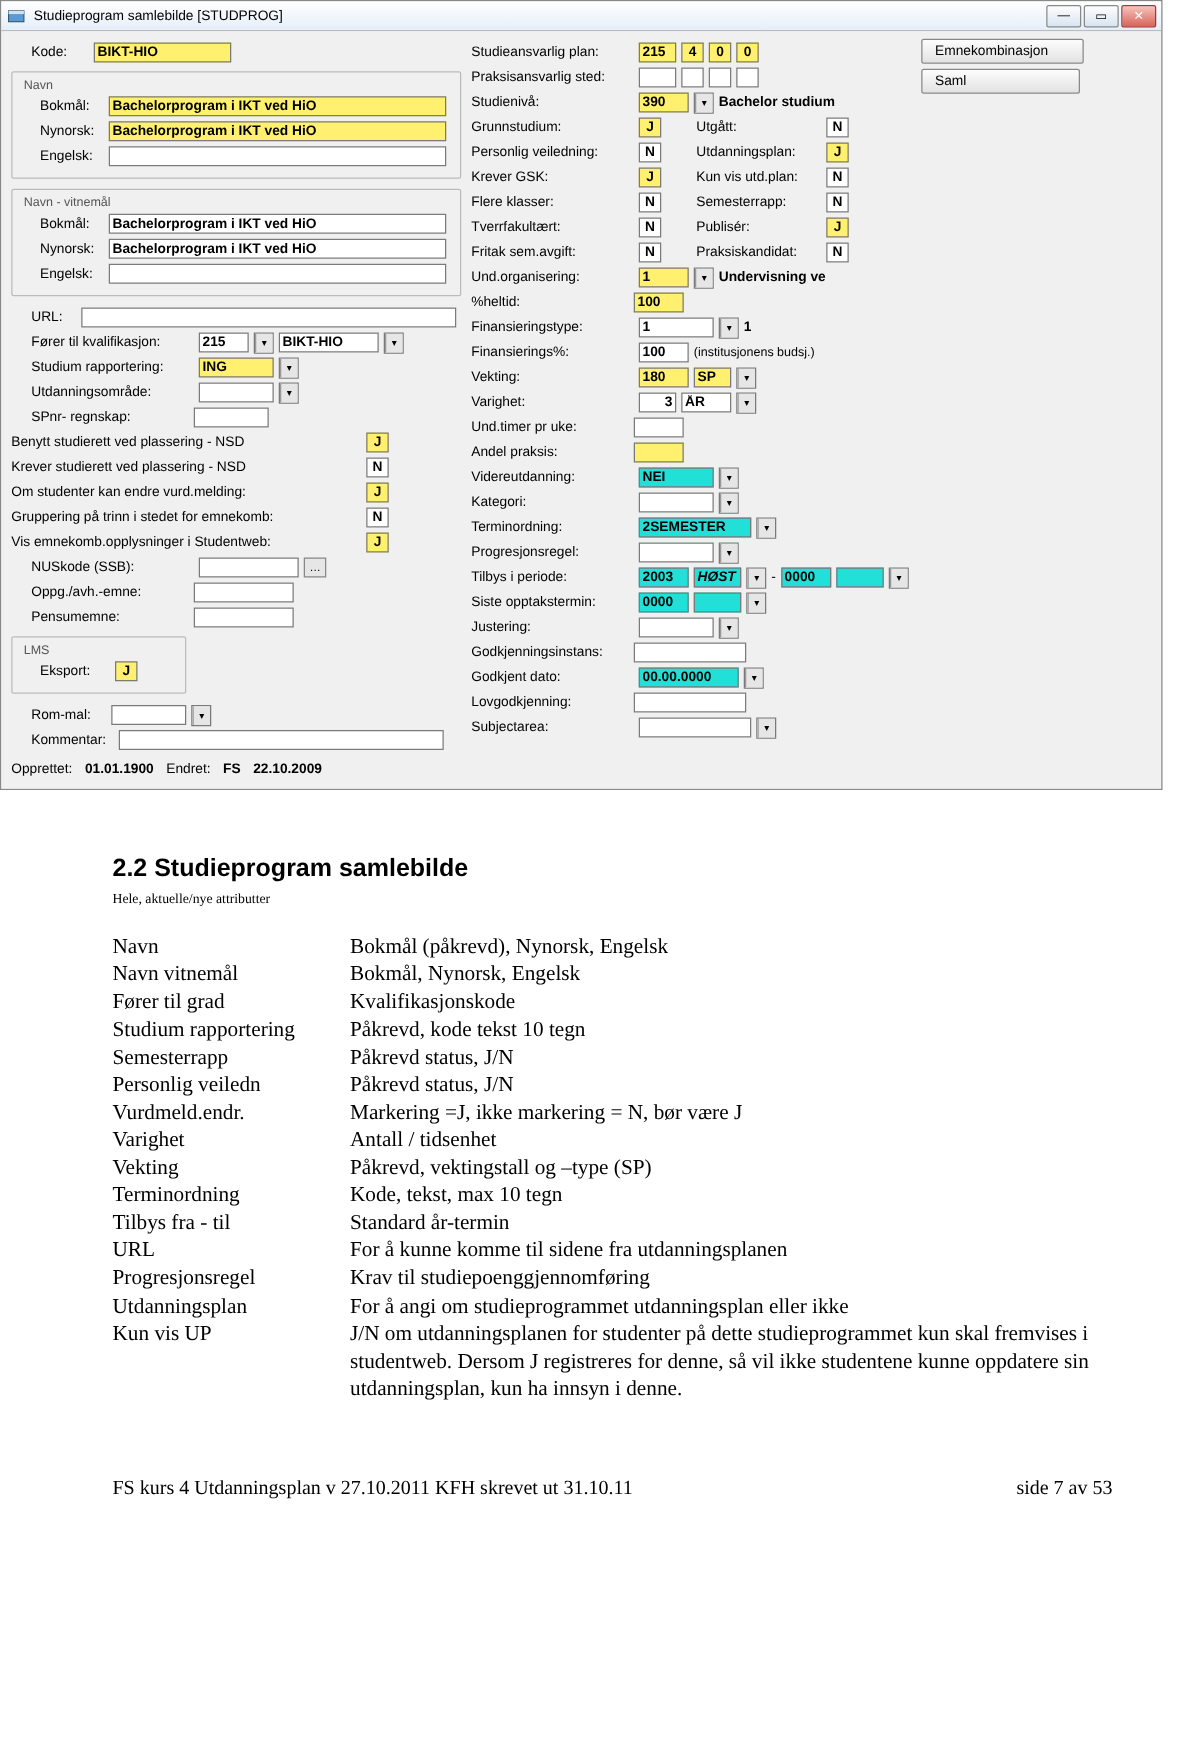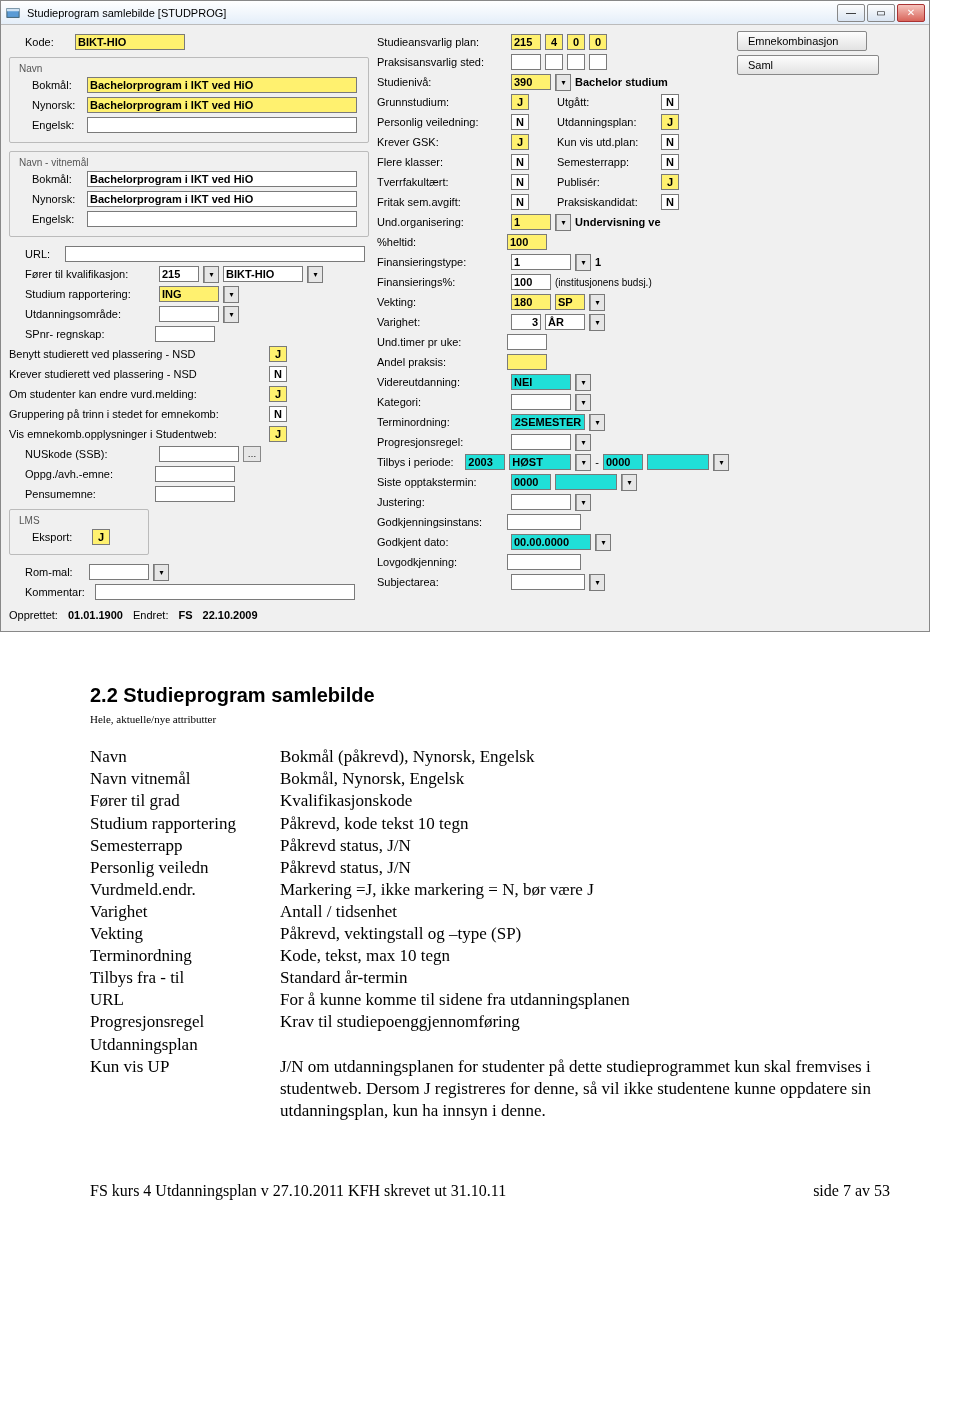--- a/index.html
+++ b/index.html
@@ -19,34 +19,34 @@
   .form-body { display: flex; background: #f0f0f0; padding: 6px 6px 10px 8px; font-size: 11px; }
   .col-left  { width: 360px; }
   .col-mid   { width: 360px; padding-left: 8px; }
   .col-right { width: 170px; padding-left: 8px; }
 
   .fieldset { border: 1px solid #bbb; border-radius: 2px; margin: 6px 0 8px 0; padding: 4px 6px 6px 6px; }
   .fieldset .legend { font-size: 10px; color: #555; margin-top: -12px; background: #f0f0f0; display: inline-block; padding: 0 3px; }
 
   .row { display: flex; align-items: center; margin: 2px 0; min-height: 18px; }
   .lbl { width: 130px; color: #000; margin-left: 16px; }
-  .lblw { width: 260px; }
+  .lblw { width: 284px; }
   .mlbl { width: 130px; }
   .inp { height: 16px; border: 1px solid #7a7a7a; background: #fff; padding: 0 2px; font-size: 11px; font-family: inherit; }
   .sel { height: 17px; border: 1px solid #7a7a7a; background: #fff; display: inline-flex; align-items: center; }
   .sel .arrow { width: 14px; height: 15px; background: #e6e6e6; border-left: 1px solid #999; display: inline-flex; align-items: center; justify-content: center; font-size: 8px; }
   .hi { background: #fff16f !important; font-weight: bold; }
   .teal { background: #20e0d8 !important; font-weight: bold; }
   .small { width: 18px; text-align: center; }
   .w30 { width: 30px; }
   .w40 { width: 40px; }
-  .w50 { width: 62px; }
+  .w50 { width: 38px; font-style: italic; }
   .w60 { width: 60px; }
   .w80 { width: 80px; }
-  .w90 { width: 74px; text-align: center; }
+  .w90 { width: 90px; }
   .w110 { width: 110px; }
   .bold { font-weight: bold; }
   .gap4 > * + * { margin-left: 4px; }
   .btn { background: linear-gradient(#fdfdfd, #e2e2e2); border: 1px solid #888; border-radius: 2px; height: 20px; padding: 0 10px; font-size: 11px; display: inline-flex; align-items: center; }
   .tiny-btn { width: 18px; height: 16px; border: 1px solid #888; background: #e6e6e6; display:inline-flex; align-items:center; justify-content:center; font-size:9px; }
   .footer-row { display: flex; align-items: center; margin-top: 8px; gap: 10px; font-size: 11px; }
 
   
   .doc-text { padding: 10px 60px 30px 90px; font-family: "Times New Roman", serif; font-size: 17px; line-height: 1.3; }
   .doc-text h2 { font-family: Arial, sans-serif; font-size: 20px; font-weight: bold; margin: 20px 0 4px 0; }
@@ -411,21 +411,21 @@
             <span class="mlbl">Subjectarea:</span>
             <input class="inp w90" value="" style="">
             <span class="sel">
               <span class="arrow">▾</span>
             </span>
           </div>
       </div>
 
       <div class="col-right">
         <button class="btn" style="width:130px;margin-bottom:4px">Emnekombinasjon</button>
-        <button class="btn" style="width:142px">Saml</button>
+        <button class="btn" style="width:127px">Saml</button>
       </div>
     </div>
   </div>
 
   <div class="doc-text">
     <h2>2.2 Studieprogram samlebilde</h2>
     <div class="subhead">Hele, aktuelle/nye attributter</div>
     <div class="attr-table" id="attr-table">
         <div class="r">
           <div class="k">Navn</div>
@@ -474,20 +474,21 @@
         <div class="r">
           <div class="k">URL</div>
           <div class="v">For å kunne komme til sidene fra utdanningsplanen</div>
         </div>
         <div class="r">
           <div class="k">Progresjonsregel</div>
           <div class="v">Krav til studiepoenggjennomføring</div>
         </div>
         <div class="r">
           <div class="k">Utdanningsplan</div>
+          <div class="v">For å angi om studieprogrammet utdanningsplan eller ikke</div>
         </div>
         <div class="r">
           <div class="k">Kun vis UP</div>
           <div class="v">J/N om utdanningsplanen for studenter på dette studieprogrammet kun skal fremvises i studentweb. Dersom J registreres for denne, så vil ikke studentene kunne oppdatere sin utdanningsplan, kun ha innsyn i denne.</div>
         </div>
       </div>
   </div>
 
   <div class="page-footer">
     <span>FS kurs 4 Utdanningsplan v 27.10.2011 KFH skrevet ut 31.10.11</span>

